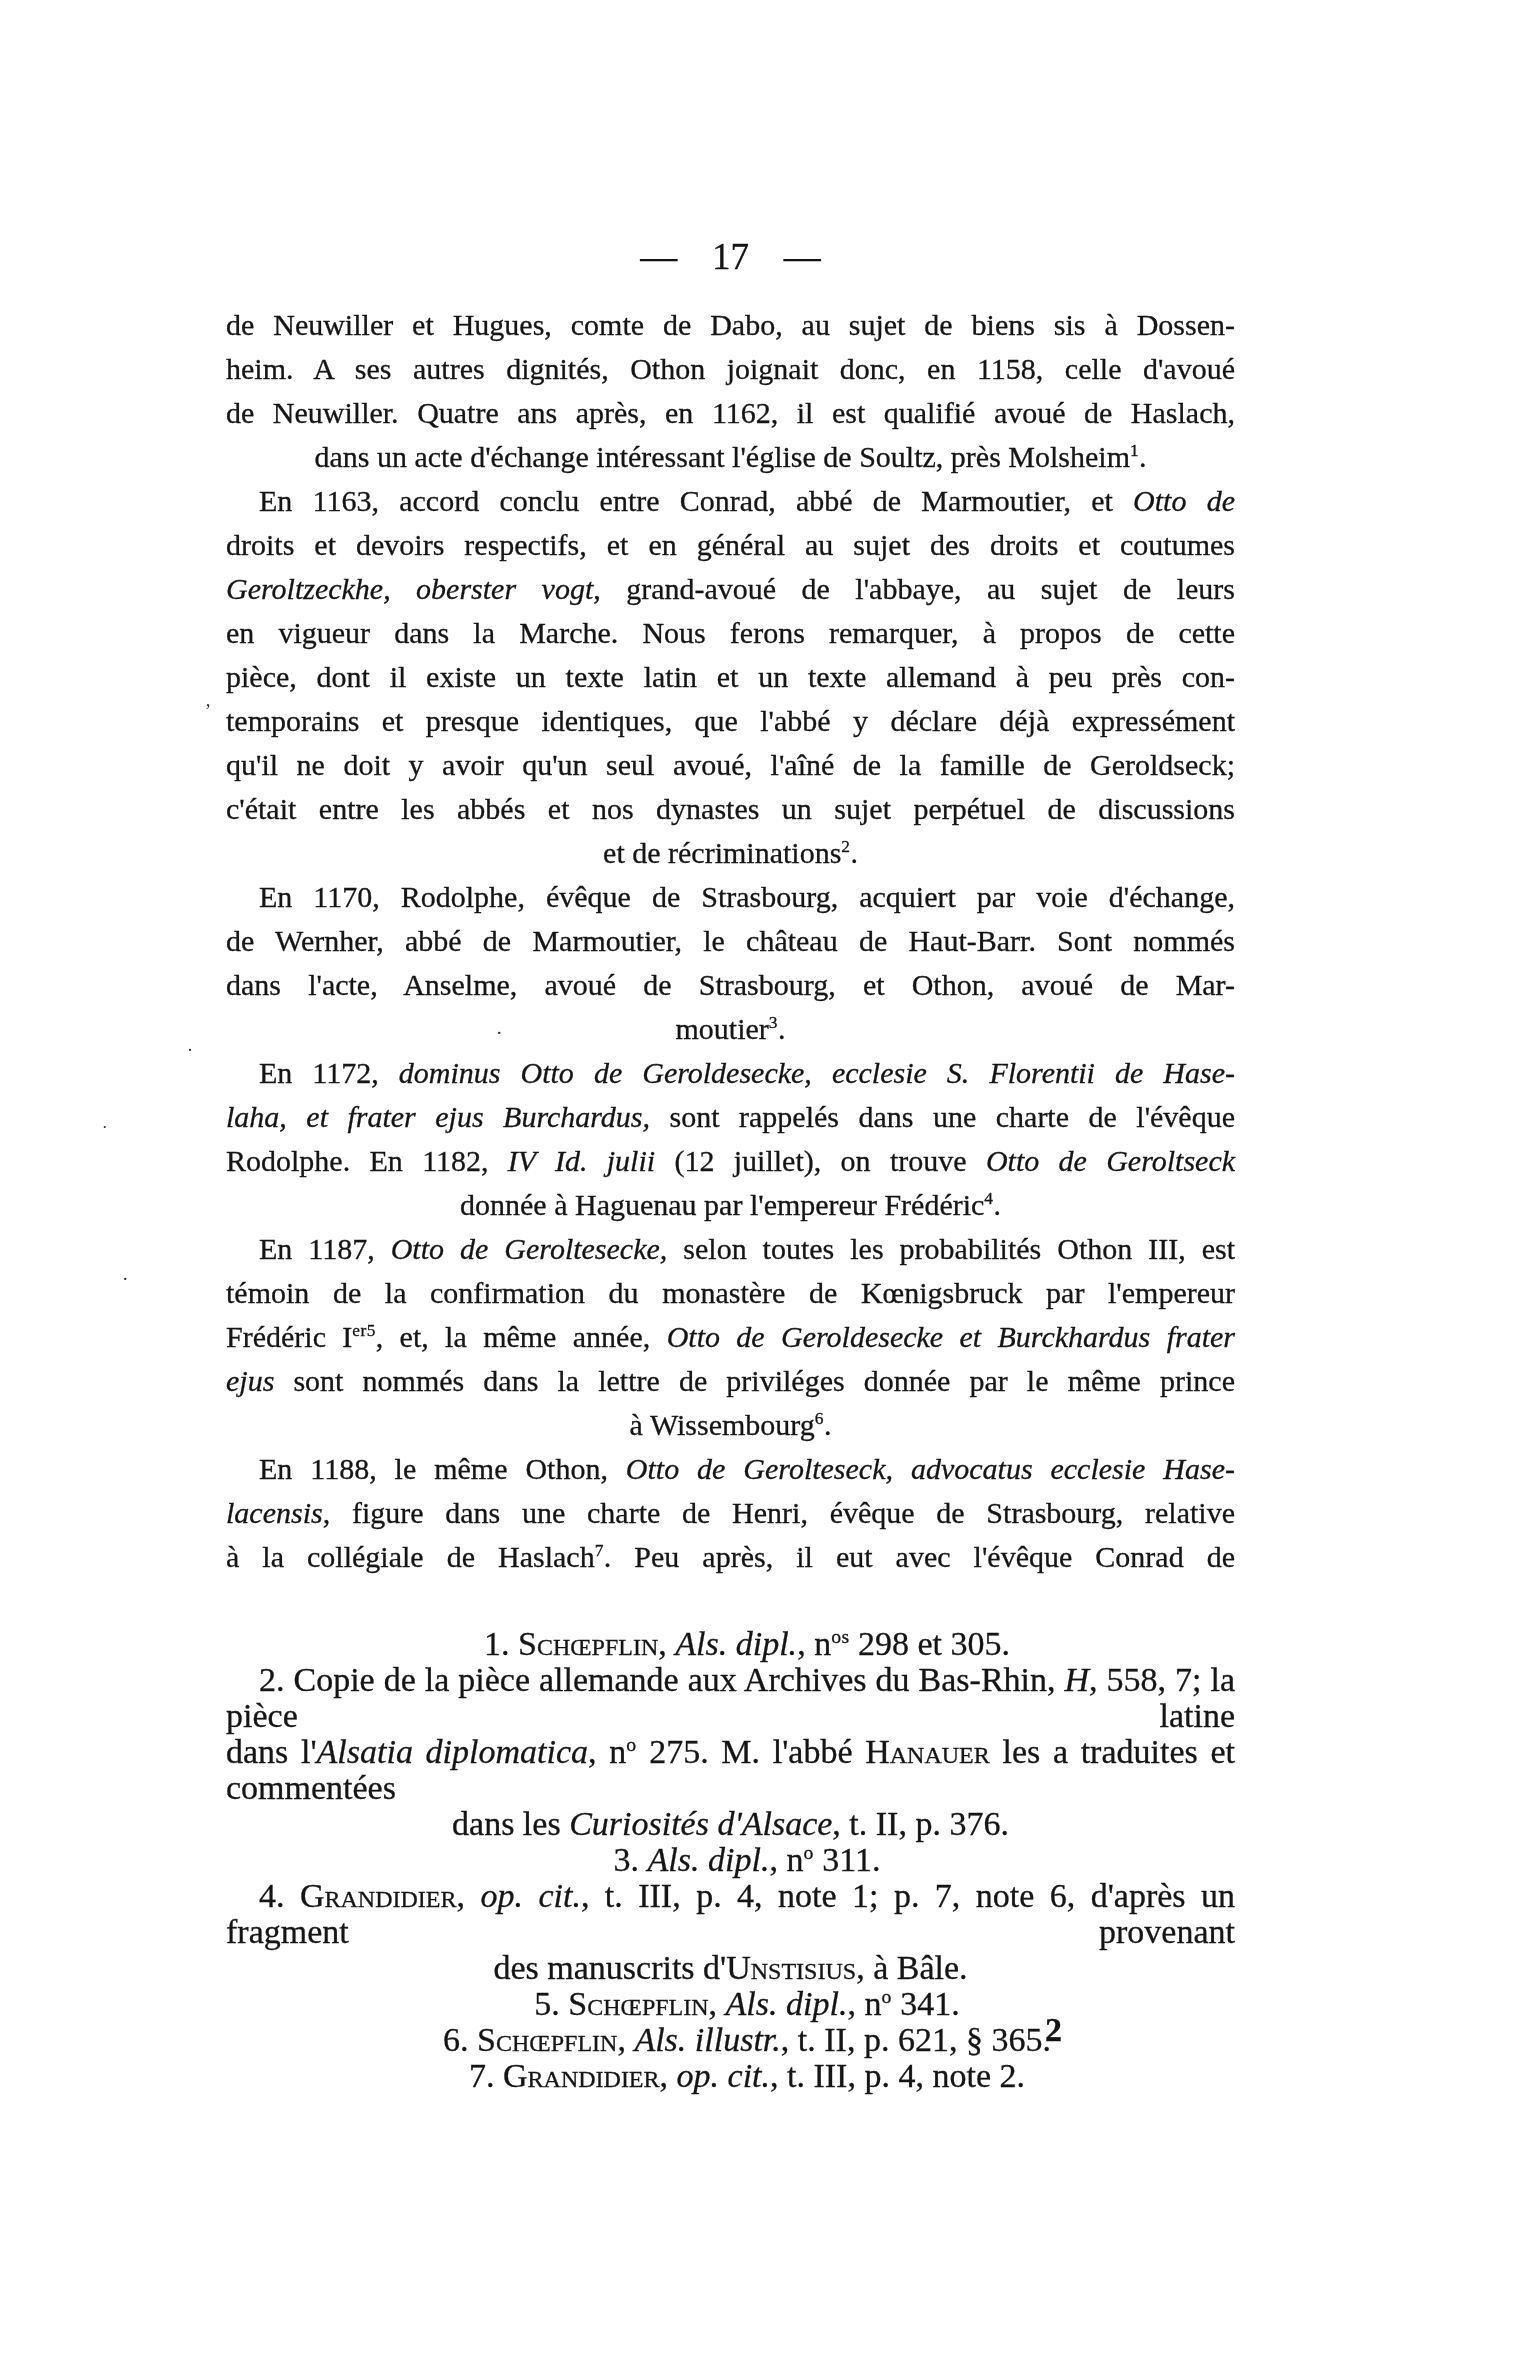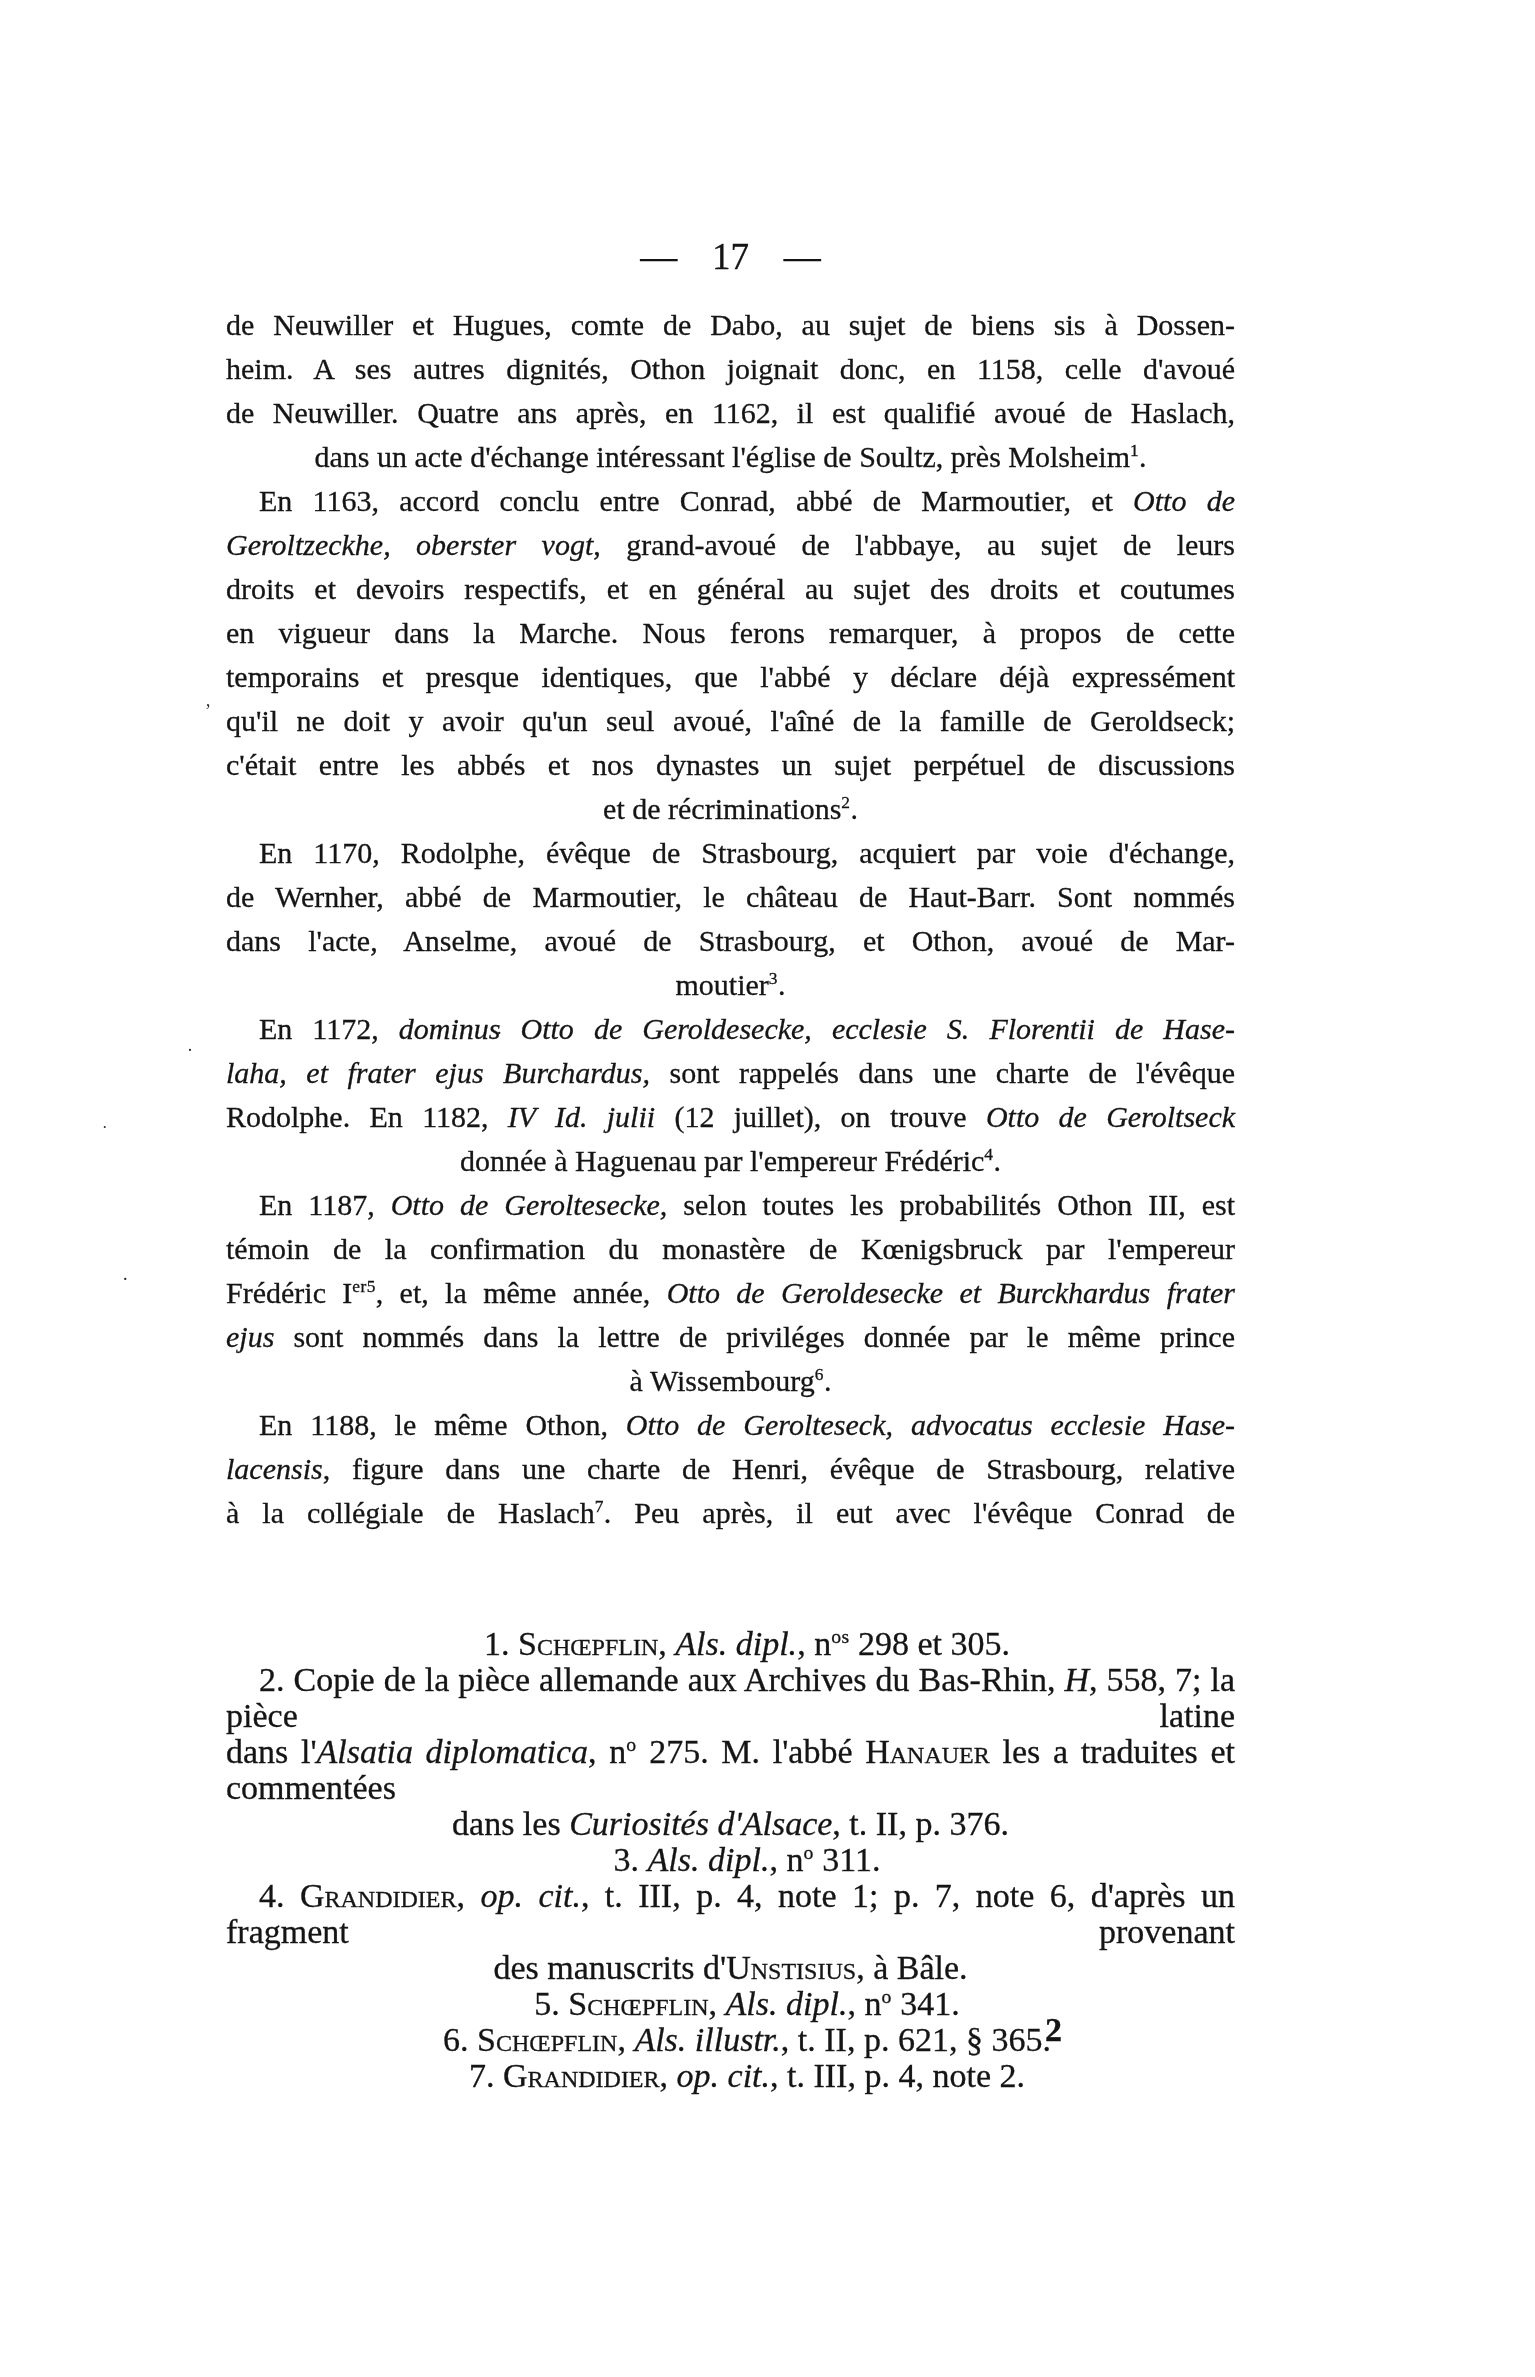--- a/index.html
+++ b/index.html
@@ -39,23 +39,24 @@
 <div class="page-header">
   <span>— 17 —</span>
 </div>
 
 <div class="body-text">
     <div class="line">de Neuwiller et Hugues, comte de Dabo, au sujet de biens sis à Dossen-</div>
     <div class="line">heim. A ses autres dignités, Othon joignait donc, en 1158, celle d'avoué</div>
     <div class="line">de Neuwiller. Quatre ans après, en 1162, il est qualifié avoué de Haslach,</div>
     <div class="line nj">dans un acte d'échange intéressant l'église de Soultz, près Molsheim<span class="sup">1</span>.</div>
     <div class="line ind">En 1163, accord conclu entre Conrad, abbé de Marmoutier, et <span class="it">Otto de</span></div>
+    <div class="line">droits et devoirs respectifs, et en général au sujet des droits et coutumes</div>
     <div class="line"><span class="it">Geroltzeckhe, oberster vogt</span>, grand-avoué de l'abbaye, au sujet de leurs</div>
-    <div class="line">droits et devoirs respectifs, et en général au sujet des droits et coutumes</div>
     <div class="line">en vigueur dans la Marche. Nous ferons remarquer, à propos de cette</div>
+    <div class="line">pièce, dont il existe un texte latin et un texte allemand à peu près con-</div>
     <div class="line">temporains et presque identiques, que l'abbé y déclare déjà expressément</div>
     <div class="line">qu'il ne doit y avoir qu'un seul avoué, l'aîné de la famille de Geroldseck;</div>
     <div class="line">c'était entre les abbés et nos dynastes un sujet perpétuel de discussions</div>
     <div class="line nj">et de récriminations<span class="sup">2</span>.</div>
     <div class="line ind">En 1170, Rodolphe, évêque de Strasbourg, acquiert par voie d'échange,</div>
     <div class="line">de Wernher, abbé de Marmoutier, le château de Haut-Barr. Sont nommés</div>
     <div class="line">dans l'acte, Anselme, avoué de Strasbourg, et Othon, avoué de Mar-</div>
     <div class="line nj">moutier<span class="sup">3</span>.</div>
     <div class="line ind">En 1172, <span class="it">dominus Otto de Geroldesecke, ecclesie S. Florentii de Hase-</span></div>
     <div class="line"><span class="it">laha, et frater ejus Burchardus,</span> sont rappelés dans une charte de l'évêque</div>

